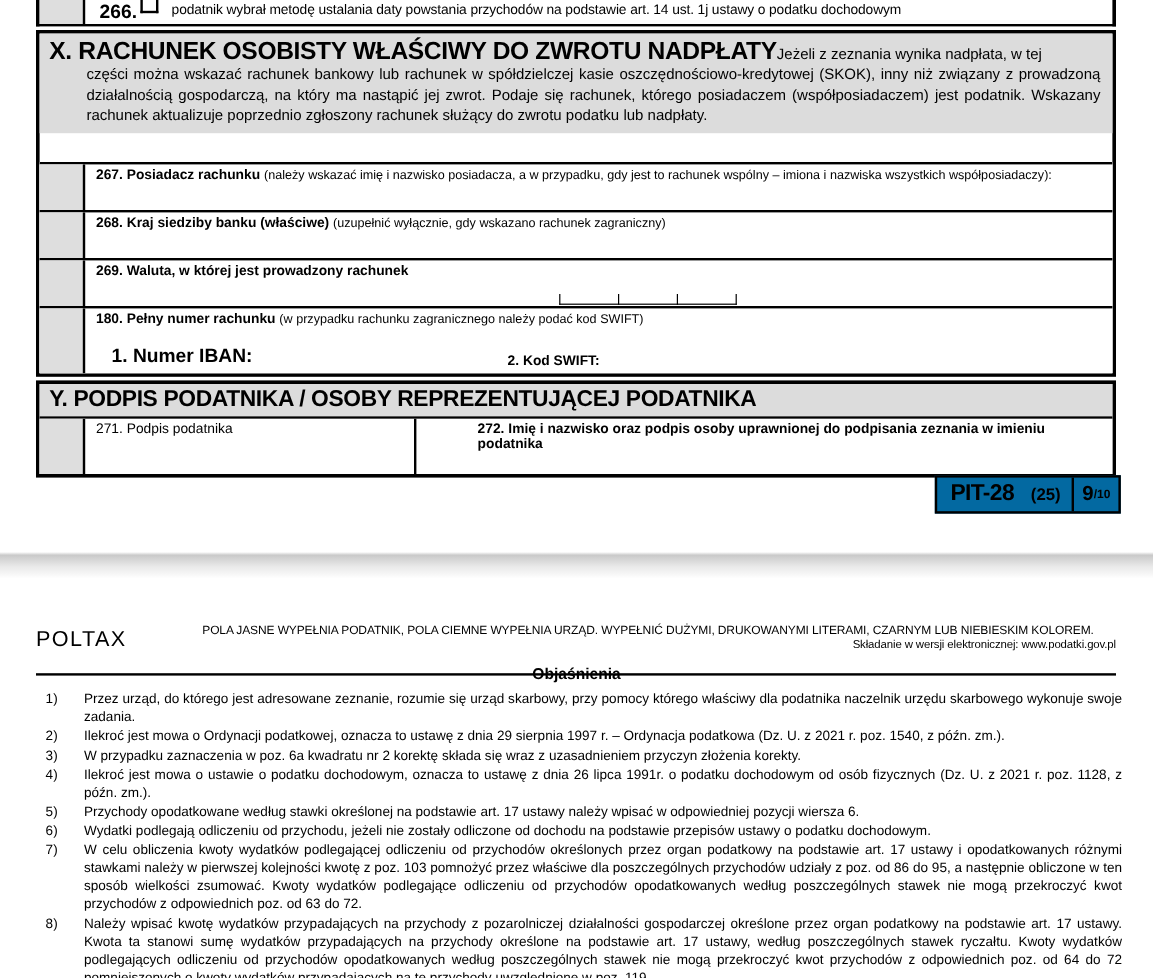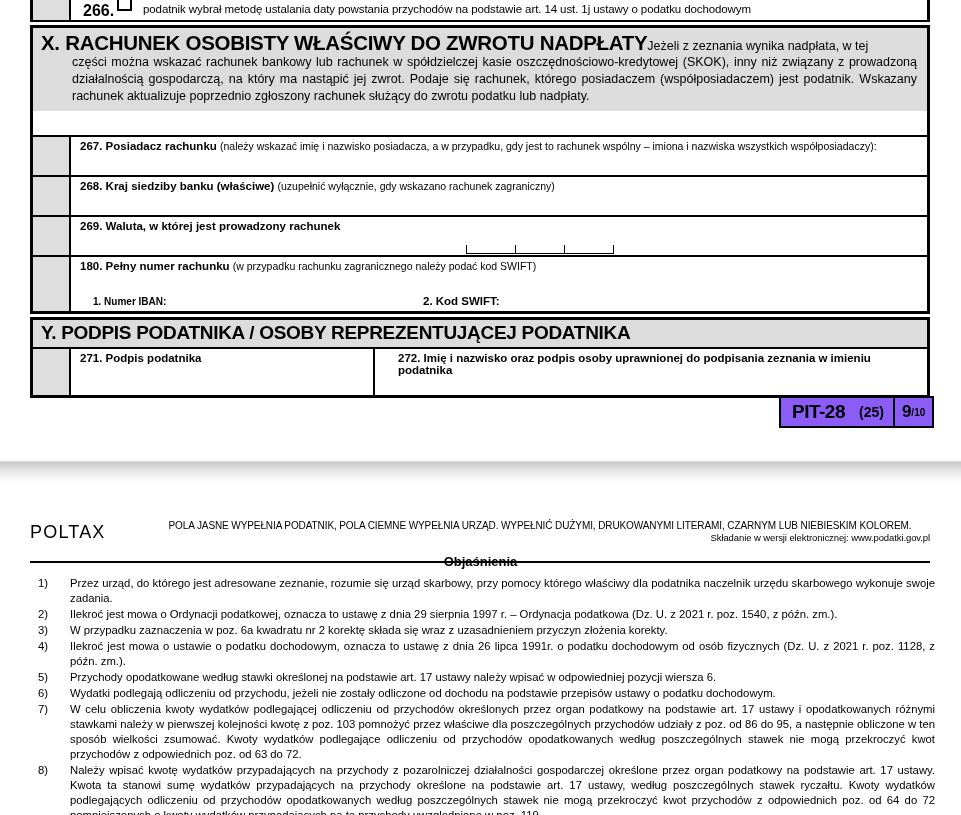--- a/index.html
+++ b/index.html
@@ -168,21 +168,21 @@
     left: 0;
     width: 148px;
     height: 1px;
     background: #000;
   }
 
   .iban-line {
     position: absolute;
     left: 60px;
     bottom: 4px;
-    font-size: 10px;
+    font-size: 16px;
     font-weight: bold;
   }
   .swift-line {
     position: absolute;
     left: 390px;
     bottom: 4px;
     font-size: 11.5px;
     font-weight: bold;
   }
 
@@ -204,45 +204,45 @@
     position: absolute;
     left: 0; top: 0; bottom: 0;
     width: 38px;
     background: #dedede;
     border-right: 2px solid #000;
     box-sizing: border-box;
   }
   .sign-cell-1 {
     position: absolute;
     left: 38px; top: 0; bottom: 0;
-    width: 304px;
+    width: 276px;
     border-right: 2px solid #000;
     box-sizing: border-box;
     padding: 3px 0 0 9px;
     font-size: 11.5px;
-    font-weight: bold;
+    font-weight: normal;
   }
   .sign-cell-2 {
     position: absolute;
     left: 356px; top: 0; right: 0; bottom: 0;
     padding: 3px 0 0 9px;
     font-size: 11.5px;
     font-weight: bold;
   }
 
   
   .pit-stamp {
     position: absolute;
     left: 779px;
     top: 396px;
     border: 2px solid #000;
     height: 28px;
     display: flex;
     align-items: stretch;
-    background: #8b5cf6;
+    background: #0369a1;
   }
   .pit-stamp .code {
     padding: 0 9px 0 11px;
     display: flex;
     align-items: center;
     font-size: 19px;
     font-weight: bold;
     letter-spacing: -0.5px;
   }
   .pit-stamp .code .ver {

